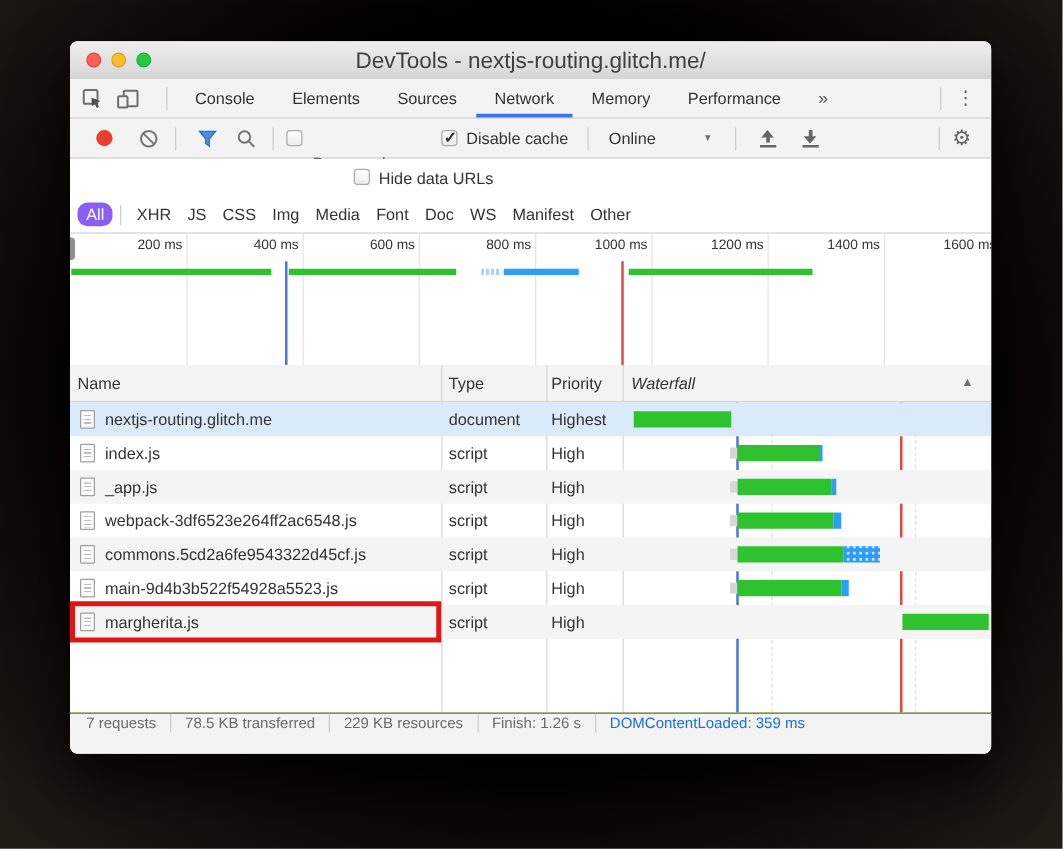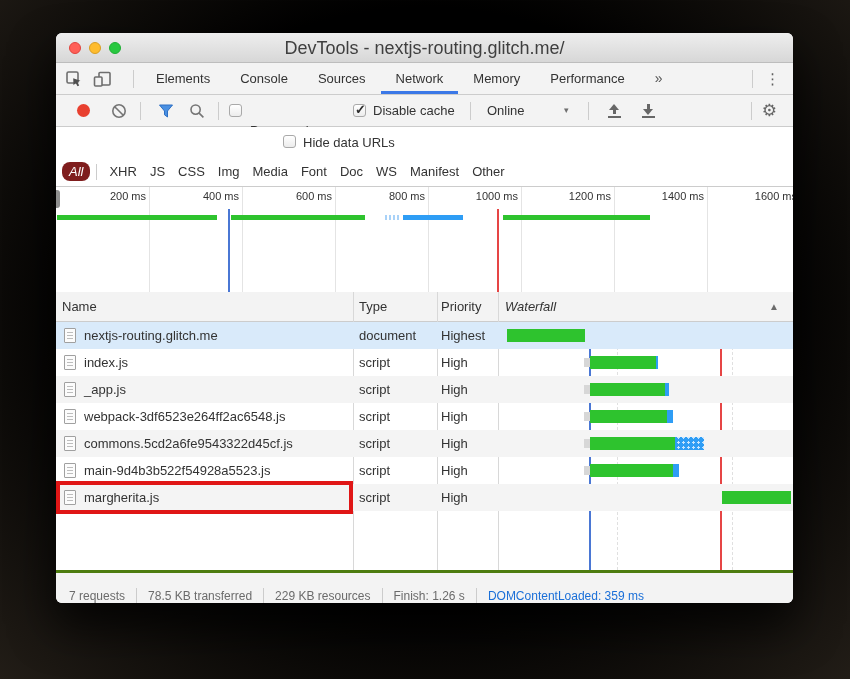--- a/index.html
+++ b/index.html
@@ -67,21 +67,21 @@
   
   .filter-row { position:absolute; left:0; top:94px; width:100%; height:30px; background:#fff; }
   .filter-input { position:absolute; left:4px; top:4px; width:207px; height:22px;
     border:2px solid #4d90fe; border-radius:2px; font-size:13px; padding:0 6px;
     font-family:"Liberation Sans", sans-serif; color:#333; outline:none; }
   .filter-input::placeholder { color:#9a9a9a; }
   
   .pills { position:absolute; left:0; top:124px; width:100%; height:30px; background:#fff;
     border-bottom:1px solid #ccc; display:flex; align-items:center; padding-left:6px; }
   .pill { font-size:13px; color:#333; margin-right:13px; cursor:pointer; white-space:nowrap; }
-  .pill.active { background:#7f1d1d; color:#fff; border-radius:8px; padding:2px 7px; margin-right:6px;font-style:italic; }
+  .pill.active { background:#8b5cf6; color:#fff; border-radius:8px; padding:2px 7px; margin-right:6px; }
   .pill-div { width:1px; height:16px; background:#ccc; margin-right:12px; }
   
   .overview { position:absolute; left:0; top:154px; width:100%; height:105px; background:#fff; }
   .ov-grid { position:absolute; top:0; bottom:0; width:1px; background:#e4e4e4; }
   .ov-label { position:absolute; top:3px; width:70px; text-align:right;
     font-size:11px; color:#333; white-space:nowrap; }
   .ov-handle { position:absolute; left:0; top:3px; width:4px; height:18px;
     background:#8f8f8f; border-radius:0 3px 3px 0; cursor:ew-resize; }
   .ov-seg { position:absolute; top:28px; height:5px; }
   .ov-vline { position:absolute; top:22px; bottom:0; }
@@ -109,21 +109,21 @@
   .cell.type { left:303px; }
   .cell.prio { left:385px; }
   .chip { position:absolute; top:9px; height:9px; background:#d7d7d7; }
   .bar { position:absolute; top:7px; height:13px; }
   .bar.dotted { background-image:radial-gradient(circle, rgba(255,255,255,.75) 1px, transparent 1.4px);
     background-size:5px 5px; background-position:1px 3px; }
   .hl-box { position:absolute; left:0; width:297px; height:33px;
     border:4px solid #e01616; z-index:6; pointer-events:none; }
   
   .statusbar { position:absolute; left:0; top:537px; width:100%; height:33px;
-    background:#f3f3f3; border-top:3px solid #4d7c0f; display:flex; align-items:flex-end;
+    background:#f3f3f3; border-top:1px solid #4d7c0f; display:flex; align-items:flex-start;
     font-size:12px; color:#6b6b6b; padding-left:13px; }
   .st-item { white-space:nowrap; }
   .st-div { width:1px; height:15px; background:#ccc; margin:0 11px; }
   .st-dcl { color:#1a6fd8; white-space:nowrap; }
 </style>
 </head>
 <body>
 
 <div class="window">
 
@@ -142,22 +142,22 @@
       </svg>
     </div>
     <div class="tb-icon device">
       <svg width="19" height="18" viewBox="0 0 19 18">
         <rect x="6" y="2.5" width="11" height="12.5" rx="1" fill="none" stroke="#6e6e6e" stroke-width="1.6"></rect>
         <rect x="1.5" y="7" width="7.5" height="9" rx="1" fill="#f3f3f3" stroke="#6e6e6e" stroke-width="1.6"></rect>
       </svg>
     </div>
     <div class="vdiv" style="left:77px;"></div>
     <div class="tabs">
+      <div class="tab">Console</div>
       <div class="tab">Elements</div>
-      <div class="tab">Console</div>
       <div class="tab">Sources</div>
       <div class="tab active">Network</div>
       <div class="tab">Memory</div>
       <div class="tab">Performance</div>
       <div class="tab more-btn">»</div>
     </div>
     <div class="vdiv" style="right:40px;"></div>
     <div class="kebab">⋮</div>
   </div>
 

